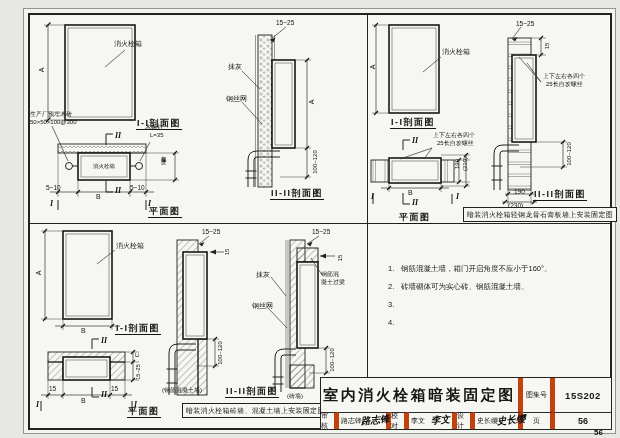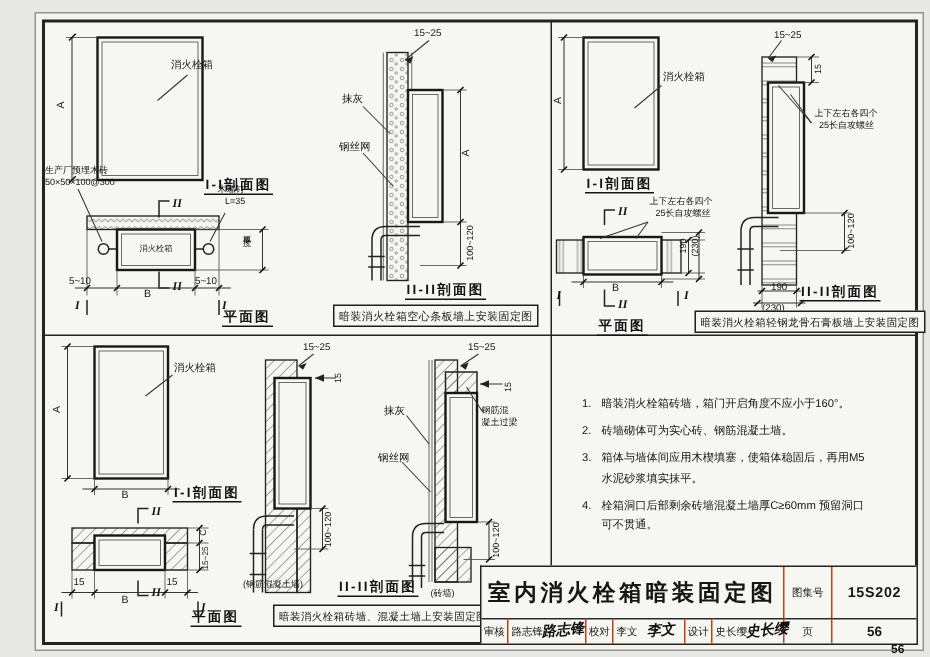--- a/index.html
+++ b/index.html
@@ -30,21 +30,21 @@
 .boxcap.small{font-size:7px}
 .notes{position:absolute;left:388px;top:262px;width:218px}
 .notes-h{font-size:8px;margin-bottom:7px}
 .note-item{display:flex;margin-bottom:4px;font-size:7.5px;line-height:1.85}
 .note-no{width:13px;flex:none}
 .note-tx{width:176px}
 .tb{position:absolute;left:320px;top:377px;width:290px;height:51px;
   border-top:1.7px solid #232323;border-left:1.7px solid #232323;background:#f6f6f2;box-sizing:content-box}
 .tbc{position:absolute;display:flex;align-items:center;justify-content:center;
   box-sizing:border-box;overflow:visible}
-.br{border-right:1px solid #c2410c}
+.br{border-right:5px solid #c2410c}
 .bt{border-top:1px solid #2c2c2c}
 .lblc{font-size:7px}
 .namec{font-size:7px;justify-content:flex-start;padding-left:2px}
 .tb-title{font-size:15px;font-weight:bold;letter-spacing:2.5px}
 .tb-no{font-size:9.5px;font-weight:bold;letter-spacing:.5px}
 .sig{position:absolute;left:22px;top:1px;font-family:"Liberation Serif",serif;font-style:italic;
   font-weight:bold;font-size:9.5px;transform:rotate(-5deg);color:#0e0e0e;white-space:nowrap}
 .corner-num{position:absolute;left:594px;top:428px;font-size:8px;font-weight:bold}
 </style>
 </head>
@@ -147,21 +147,20 @@
   <span class="t mark" style="left:50px;top:199px">I</span>
   <span class="t mark" style="left:148px;top:199px">I</span>
   <span class="t vtxt" style="left:161px;top:152px">板厚度</span>
   <span class="t cap" style="left:148px;top:206px">平面图</span>
   <span class="t s65" style="left:276px;top:19px">15~25</span>
   <span class="t" style="left:228px;top:63px">抹灰</span>
   <span class="t" style="left:226px;top:95px">钢丝网</span>
   <span class="t vc" style="left:312px;top:102px">A</span>
   <span class="t vc s6" style="left:315px;top:162px">100~120</span>
   <span class="t cap" style="left:270px;top:188px">II-II剖面图</span>
-  <span class="boxcap" style="left:222px;top:203px">暗装消火栓箱空心条板墙上安装固定图</span>
 
   <svg style="left:369px;top:14px" width="243" height="211" viewBox="0 0 243 211">
     <defs>
       <pattern id="f2v" width="12" height="22" patternUnits="userSpaceOnUse">
         <line x1="4" y1="0" x2="4" y2="22" stroke="#7d7d7d" stroke-width="0.6"></line>
         <line x1="6.5" y1="0" x2="6.5" y2="22" stroke="#7d7d7d" stroke-width="0.6"></line>
       </pattern>
       <pattern id="f2h" width="22" height="12" patternUnits="userSpaceOnUse">
         <line x1="0" y1="4" x2="22" y2="4" stroke="#7d7d7d" stroke-width="0.6"></line>
         <line x1="0" y1="6.5" x2="22" y2="6.5" stroke="#7d7d7d" stroke-width="0.6"></line>
@@ -385,33 +384,31 @@
   <span class="t s6" style="left:321px;top:271px">钢筋混</span>
   <span class="t s6" style="left:321px;top:279px">凝土过梁</span>
   <span class="t vc s6" style="left:332px;top:360px">100~120</span>
   <span class="t s6" style="left:287px;top:393px">(砖墙)</span>
   <span class="t cap" style="left:225px;top:386px">II-II剖面图</span>
   <span class="boxcap small" style="left:182px;top:403px">暗装消火栓箱砖墙、混凝土墙上安装固定图</span>
 
   <div class="notes">
     <div class="note-item">
       <span class="note-no">1.</span>
-      <span class="note-tx">暗装消火栓箱砖墙，箱门开启角度不应小于160°。</span>
+      <span class="note-tx">钢筋混凝土墙，箱门开启角度不应小于160°。</span>
     </div>
     <div class="note-item">
       <span class="note-no">2.</span>
       <span class="note-tx">砖墙砌体可为实心砖、钢筋混凝土墙。</span>
     </div>
     <div class="note-item">
       <span class="note-no">3.</span>
-      <span class="note-tx">箱体与墙体间应用木楔填塞，使箱体稳固后，再用M5水泥砂浆填实抹平。</span>
     </div>
     <div class="note-item">
       <span class="note-no">4.</span>
-      <span class="note-tx">栓箱洞口后部剩余砖墙混凝土墙厚C≥60mm 预留洞口可不贯通。</span>
     </div>
   </div>
 
   <div class="tb">
     <div class="tbc br tb-title" style="left:0;top:0;width:202px;height:34px">室内消火栓箱暗装固定图</div>
     <div class="tbc br lblc" style="left:202px;top:0;width:32px;height:34px">图集号</div>
     <div class="tbc tb-no" style="left:234px;top:0;width:56px;height:34px">15S202</div>
 
     <div class="tbc bt br lblc" style="left:0;top:34px;width:18px;height:17px">审核</div>
     <div class="tbc bt br namec" style="left:18px;top:34px;width:52px;height:17px">

